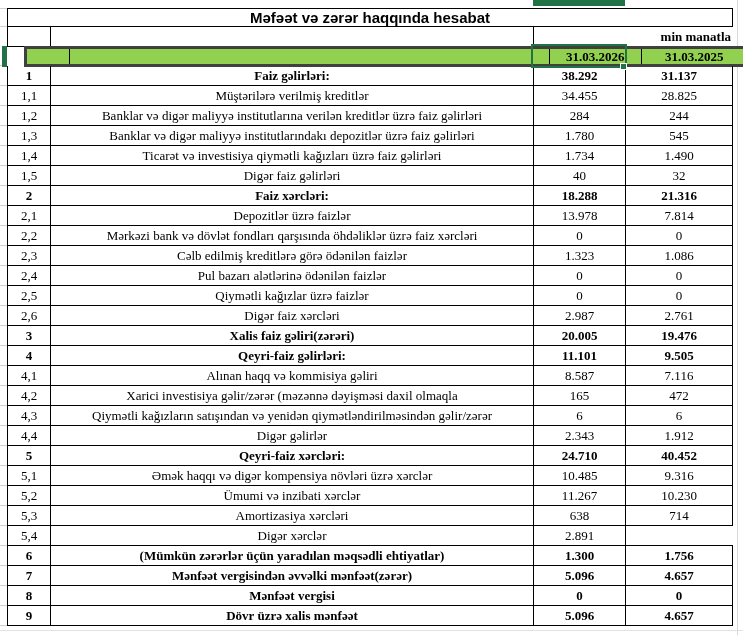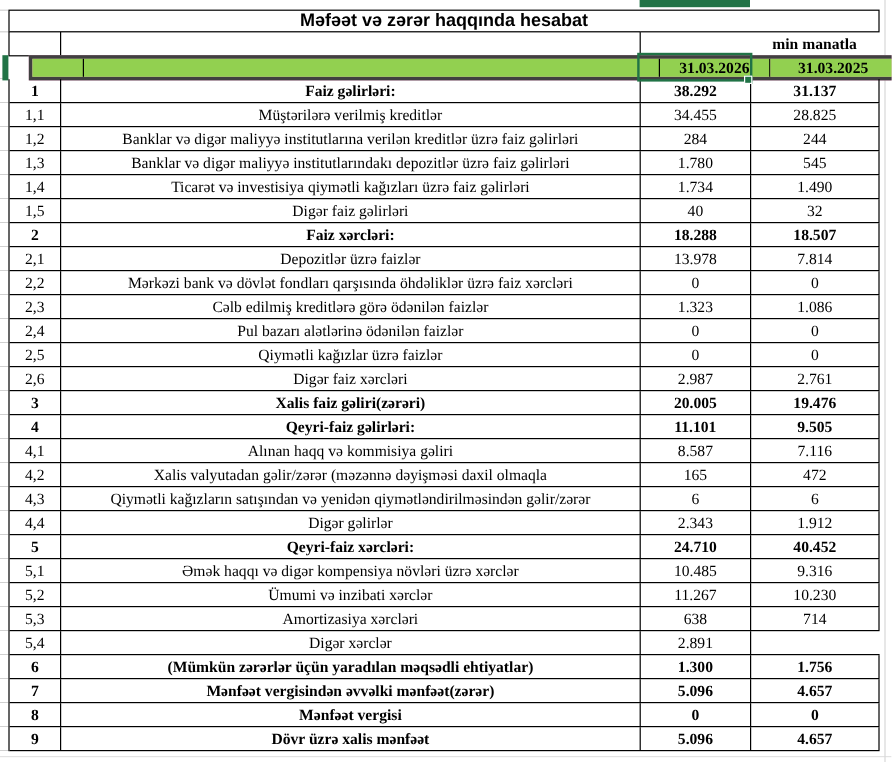--- a/index.html
+++ b/index.html
@@ -24,21 +24,21 @@
     box-sizing:border-box; border:1px solid #000;
     display:flex; align-items:center; justify-content:center;
     font-family:"Liberation Sans","DejaVu Sans",sans-serif;
     font-weight:bold; font-size:15px; color:#000; background:#fff;
   }
   
   .note-cell { position:absolute; top:26px; height:21px; box-sizing:border-box; border:1px solid #000; background:#fff; }
   #note-cell-b { left:7px;  width:44px; }
   #note-cell-c { left:50px; width:484px; }
   #unit-note {
-    position:absolute; left:608px; top:26px; width:107px; height:21px;
+    position:absolute; left:625px; top:26px; width:107px; height:21px;
     display:flex; align-items:center; justify-content:flex-end;
     font-weight:bold; font-size:13px; padding-right:1px; box-sizing:border-box;
   }
   
   #header-row {
     position:absolute; left:24px; top:46px; width:726px; height:21px;
     box-sizing:border-box; border:3px solid #404040;
     display:flex; background:#f9a8d4;
   }
   #header-row .hcell {
@@ -138,21 +138,21 @@
       <div class="trow">
         <div class="cell num">1,5</div>
         <div class="cell desc">Digər faiz gəlirləri</div>
         <div class="cell v1">40</div>
         <div class="cell v2">32</div>
       </div>
       <div class="trow section">
         <div class="cell num">2</div>
         <div class="cell desc">Faiz xərcləri:</div>
         <div class="cell v1">18.288</div>
-        <div class="cell v2">18.507</div>
+        <div class="cell v2">21.316</div>
       </div>
       <div class="trow">
         <div class="cell num">2,1</div>
         <div class="cell desc">Depozitlər üzrə faizlər</div>
         <div class="cell v1">13.978</div>
         <div class="cell v2">7.814</div>
       </div>
       <div class="trow">
         <div class="cell num">2,2</div>
         <div class="cell desc">Mərkəzi bank və dövlət fondları qarşısında öhdəliklər üzrə faiz xərcləri</div>
@@ -196,21 +196,21 @@
         <div class="cell v2">9.505</div>
       </div>
       <div class="trow">
         <div class="cell num">4,1</div>
         <div class="cell desc">Alınan haqq və kommisiya gəliri</div>
         <div class="cell v1">8.587</div>
         <div class="cell v2">7.116</div>
       </div>
       <div class="trow">
         <div class="cell num">4,2</div>
-        <div class="cell desc">Xalis valyutadan gəlir/zərər (məzənnə dəyişməsi daxil olmaqla</div>
+        <div class="cell desc">Xarici investisiya gəlir/zərər (məzənnə dəyişməsi daxil olmaqla</div>
         <div class="cell v1">165</div>
         <div class="cell v2">472</div>
       </div>
       <div class="trow">
         <div class="cell num">4,3</div>
         <div class="cell desc">Qiymətli kağızların satışından və yenidən qiymətləndirilməsindən gəlir/zərər</div>
         <div class="cell v1">6</div>
         <div class="cell v2">6</div>
       </div>
       <div class="trow">

